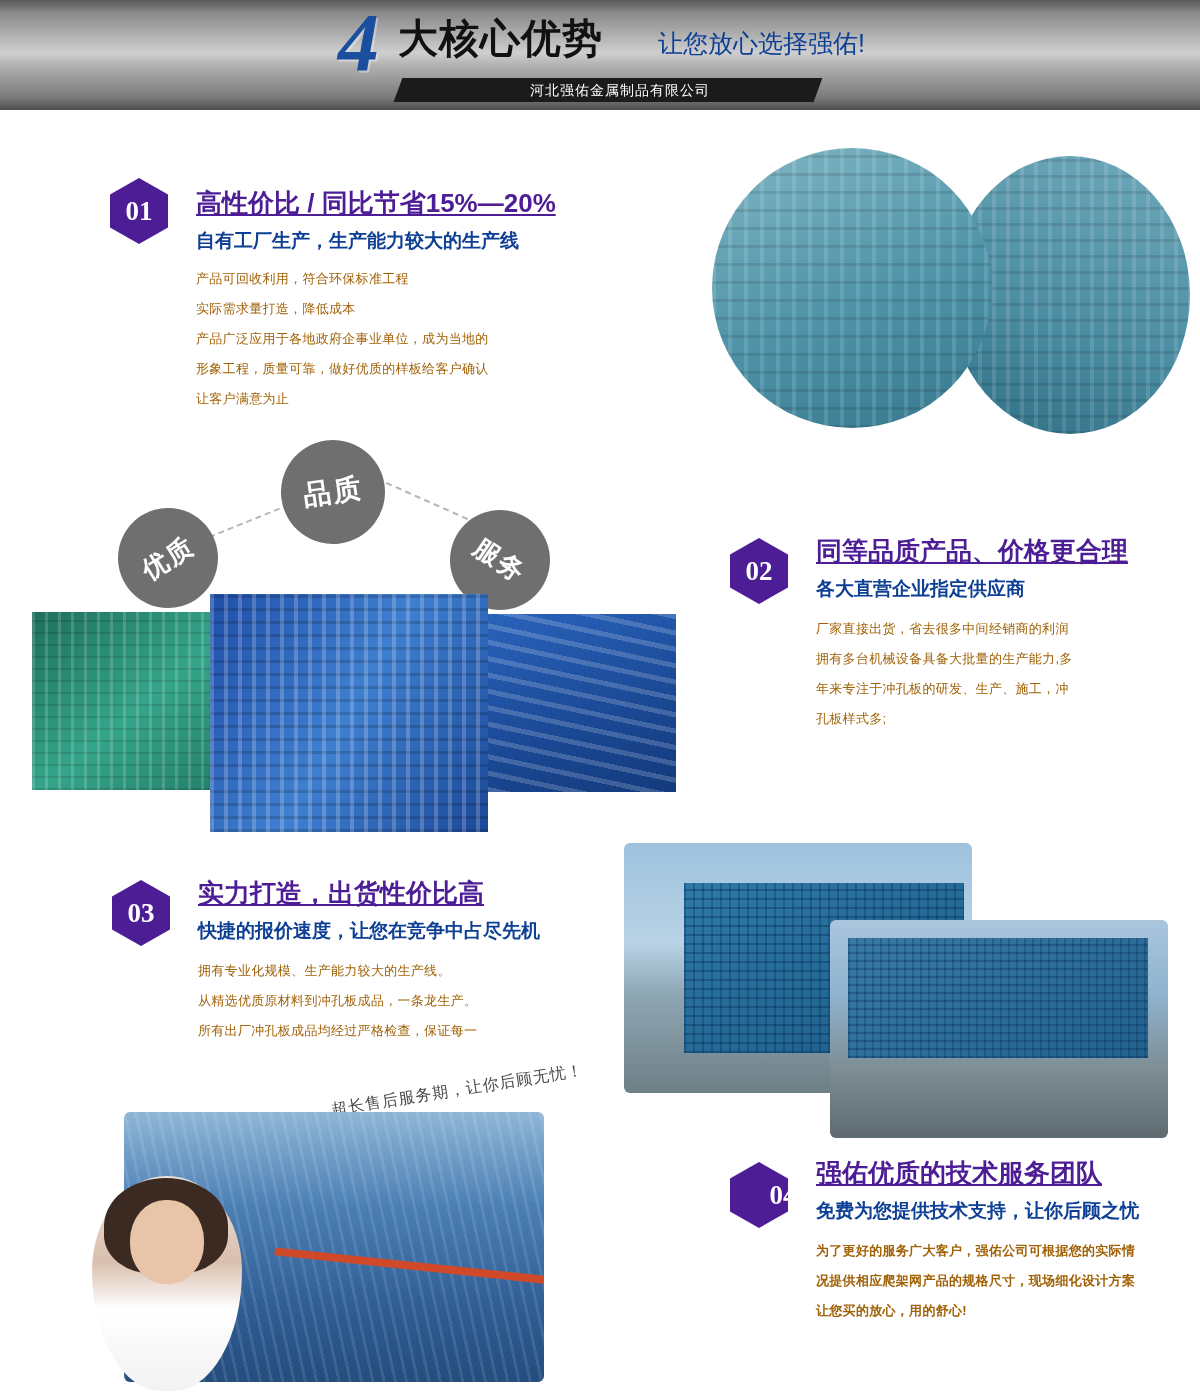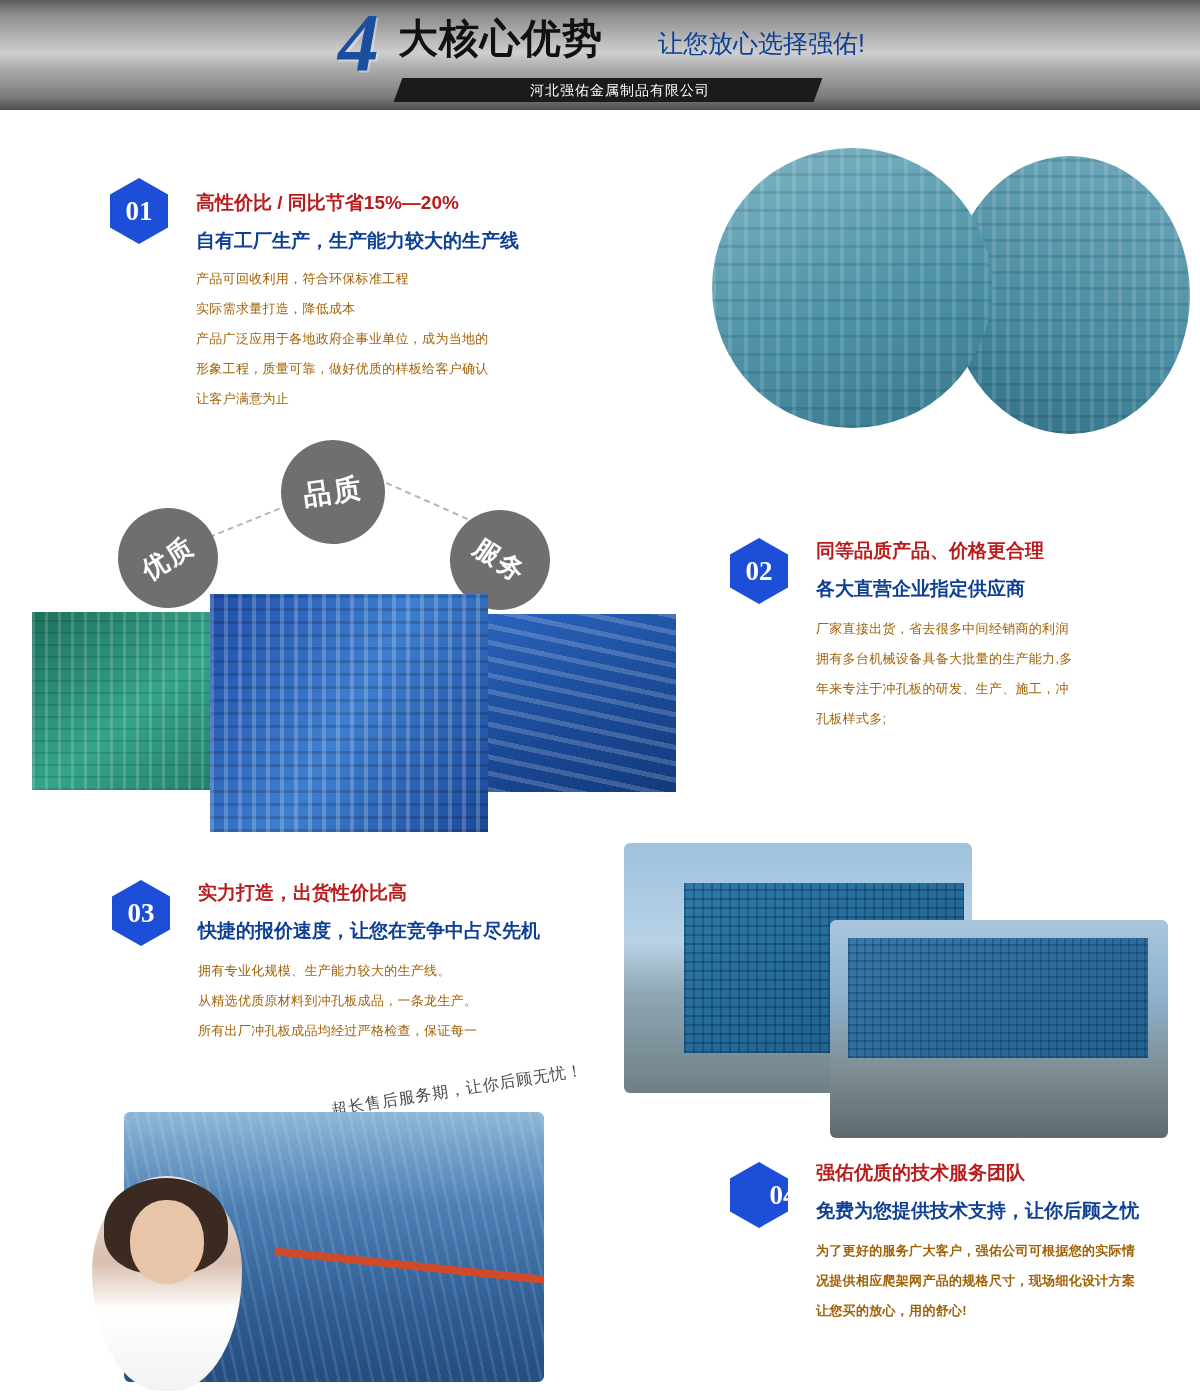--- a/index.html
+++ b/index.html
@@ -65,36 +65,37 @@
     font-size: 14px;
     color: #ffffff;
     letter-spacing: 1px;
     line-height: 20px;
   }
 
   
   .badge {
     position: absolute;
     width: 58px; height: 66px;
-    background: #1d4ed8;
+    background: #4c1d95;
     clip-path: polygon(50% 0%, 100% 25%, 100% 75%, 50% 100%, 0% 75%, 0% 25%);
     color: #fff;
     font-size: 27px;
     font-weight: bold;
     font-family: "Liberation Serif", serif;
     display: flex; align-items: center; justify-content: center;
     letter-spacing: 0px;
   }
   .title {
     position: absolute;
-    font-size: 19px;
-    font-weight: bold;
-    color: #b91c1c;
+    font-size: 26px;
+    font-weight: bold;
+    color: #4c1d95;
     white-space: nowrap;
     line-height: 34px;
+    text-decoration: underline;
   }
   .subtitle {
     position: absolute;
     font-size: 19px;
     font-weight: bold;
     color: #0d3f94;
     white-space: nowrap;
     line-height: 26px;
   }
   .body-text {

